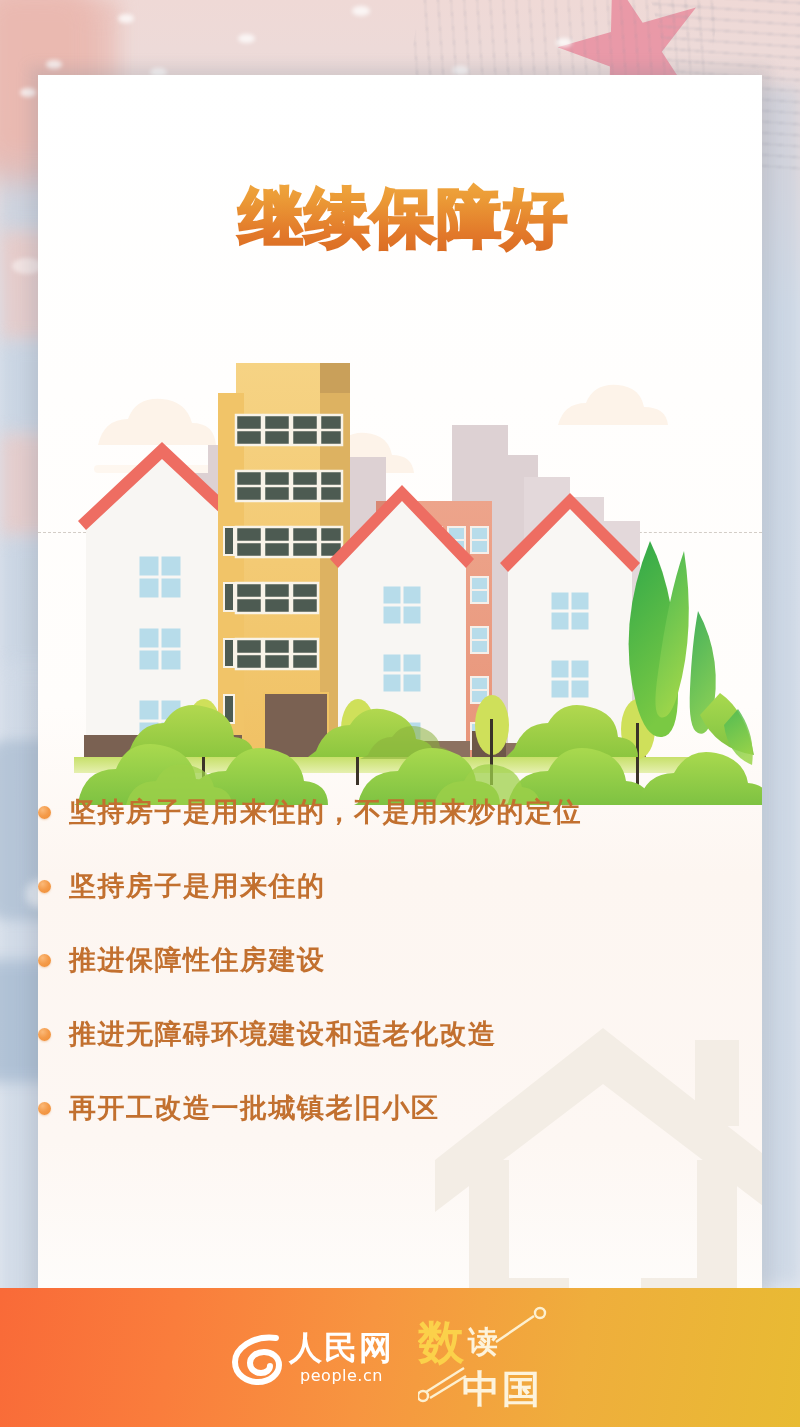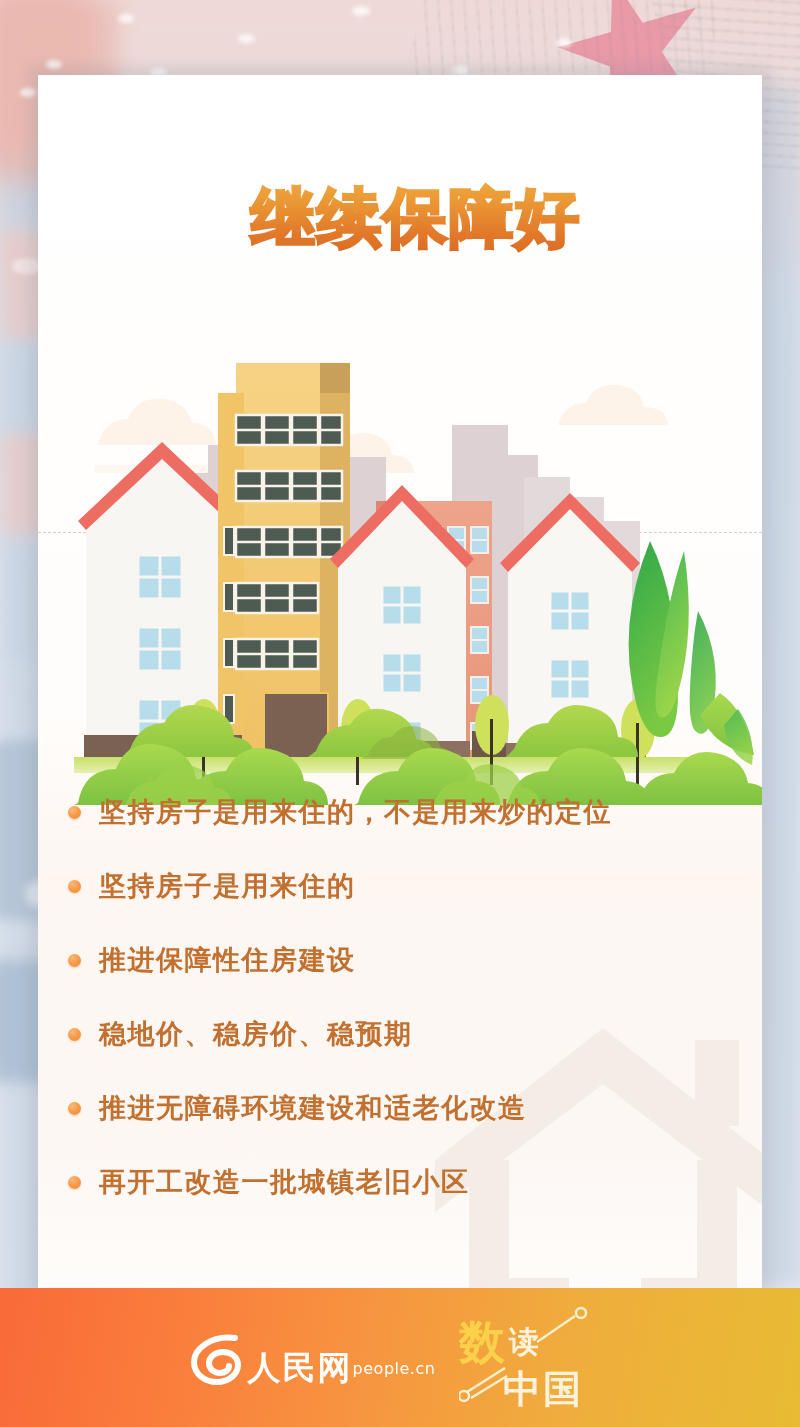--- a/index.html
+++ b/index.html
@@ -95,21 +95,21 @@
   }
   .card-shadow {
     position:absolute; left:30px; top:67px;
     width:740px; height:1228px;
     background:rgba(120,130,145,.20);
     filter:blur(7px);
   }
 
   
   .title-wrap {
-    position:absolute; left:16px; top:104px; width:724px;
+    position:absolute; left:4px; top:104px; width:724px;
     text-align:center; z-index:6;
   }
   .title-line {
     font-size:64px; line-height:78px;
     font-weight:bold; letter-spacing:2px;
     background:linear-gradient(180deg,#f0a83f 0%,#eb9a36 26%,#e2792a 70%,#d96a22 100%);
     -webkit-background-clip:text; background-clip:text;
     color:transparent;
     -webkit-text-stroke:3px rgba(255,255,255,.0);
     filter:drop-shadow(0 2px 0 rgba(255,255,255,.9)) drop-shadow(2px 0 0 rgba(255,255,255,.85)) drop-shadow(-2px 0 0 rgba(255,255,255,.85));
@@ -122,21 +122,21 @@
     position:absolute; left:0; top:457px; width:724px; height:0;
     border-top:1px dashed #cfc8c2; z-index:3; opacity:.9;
   }
 
   
   .bullets {
     position:absolute; left:0; top:700px; width:724px; z-index:7;
   }
   .bullet-row {
     display:flex; align-items:center;
-    height:74px; padding-left:30px;
+    height:74px; 
   }
   .bullet-dot {
     width:13px; height:13px; border-radius:50%;
     background:radial-gradient(circle at 35% 30%, #fbb978 0%, #f49b4a 48%, #ef8c33 100%);
     flex:0 0 13px; margin-right:18px;
     box-shadow:0 1px 2px rgba(220,140,70,.35);
   }
   .bullet-text {
     font-size:27px; color:#c2702f; font-weight:bold;
     letter-spacing:1.5px; white-space:nowrap;
@@ -151,21 +151,21 @@
     position:absolute; left:0; top:1288px; width:800px; height:139px;
     background:linear-gradient(100deg,#f96a38 0%,#fa7d3c 22%,#f79540 46%,#efae3c 72%,#e8bb33 100%);
     display:flex; align-items:center; justify-content:center; gap:10px;
     z-index:9;
   }
   .logo-people { display:flex; align-items:flex-end; gap:7px; }
   .pp-cn {
     color:#fff; font-size:16px; font-weight:normal; letter-spacing:.5px;
     font-family:"DejaVu Sans", sans-serif; margin-top:1px;
   }
-  .pp-cn-wrap { display:flex; flex-direction:row; align-items:center; }
+  .pp-cn-wrap { display:flex; flex-direction:column; align-items:center; }
   .renminwang {
     color:#fff; font-size:33px; font-weight:bold; letter-spacing:2px;
     font-family:"DejaVu Serif", serif; line-height:34px;
   }
   .shudu { margin-left:14px; position:relative; width:150px; height:104px; }
 </style>
 </head>
 <body>
 
 <div class="bg">
@@ -513,24 +513,20 @@
     <div class="bullet-row">
       <span class="bullet-dot"></span>
       <span class="bullet-text">坚持房子是用来住的</span>
     </div>
     <div class="bullet-row">
       <span class="bullet-dot"></span>
       <span class="bullet-text">推进保障性住房建设</span>
     </div>
     <div class="bullet-row">
       <span class="bullet-dot"></span>
-      <span class="bullet-text">稳地价、稳房价、稳预期</span>
-    </div>
-    <div class="bullet-row">
-      <span class="bullet-dot"></span>
       <span class="bullet-text">推进无障碍环境建设和适老化改造</span>
     </div>
     <div class="bullet-row">
       <span class="bullet-dot"></span>
       <span class="bullet-text">再开工改造一批城镇老旧小区</span>
     </div>
   </div>
 </div>
 
 <div class="footer">

